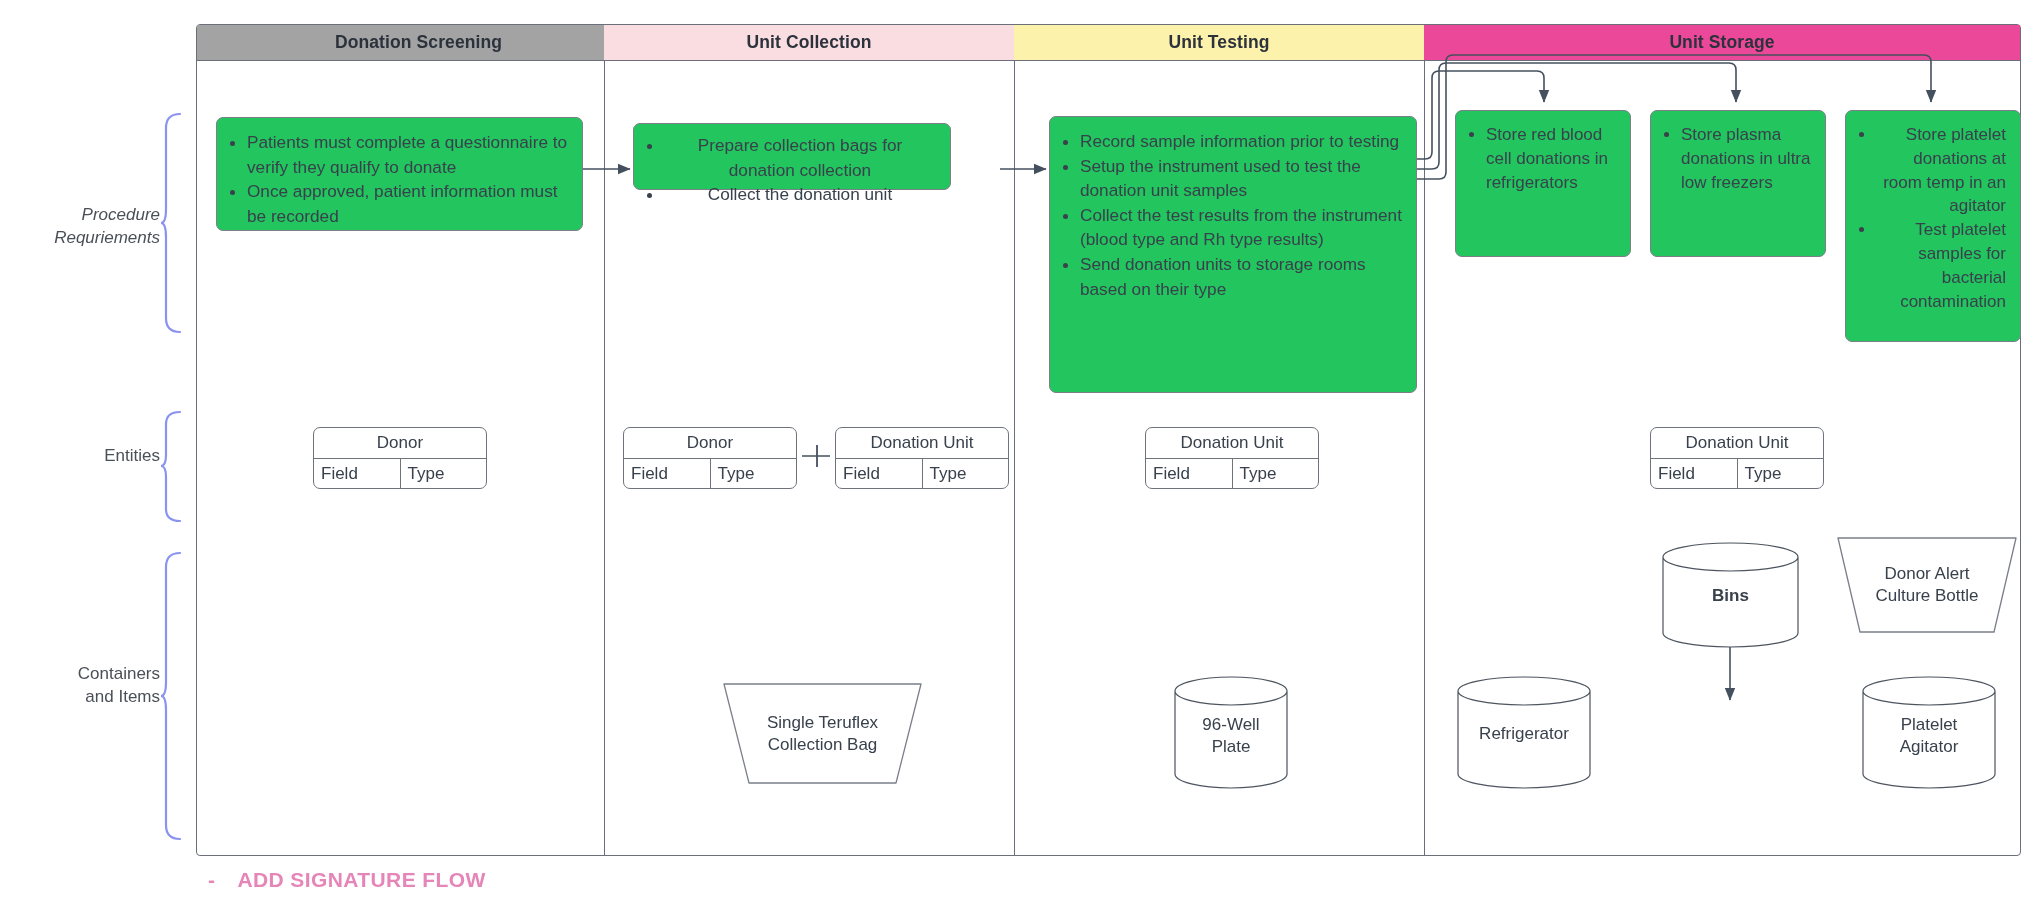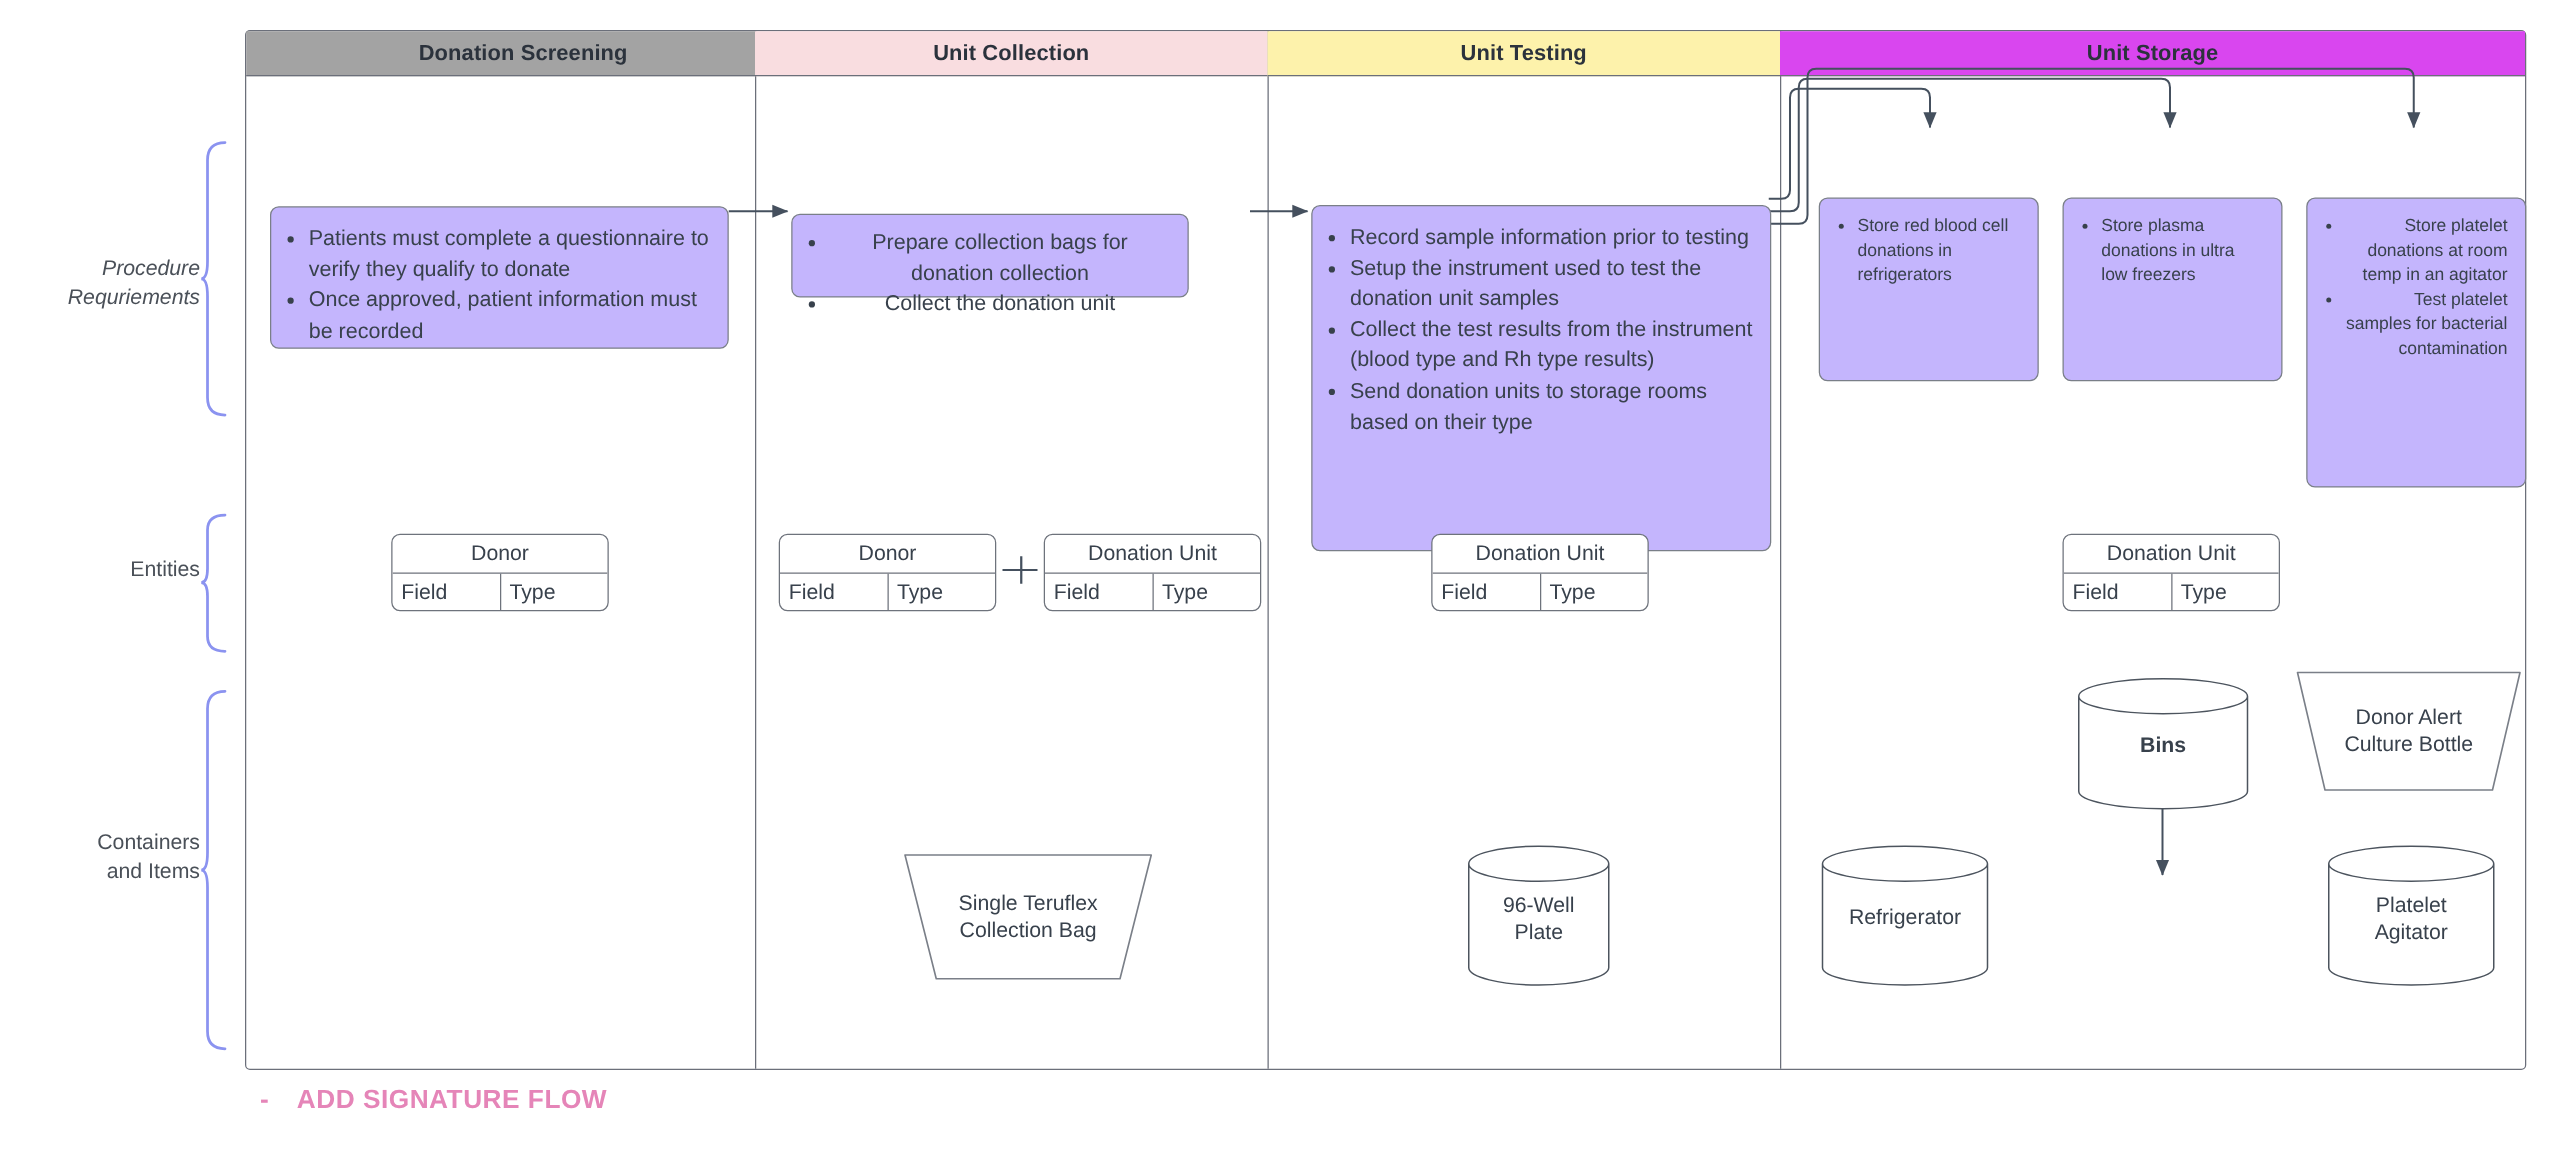--- a/index.html
+++ b/index.html
@@ -60,36 +60,35 @@
     font-size: 17px;
     color: #4a5058;
     line-height: 1.35;
     width: 160px;
   }
   .brace { position: absolute; }
 
   
   .rbox {
     position: absolute;
-    background: #c4b5fd;
+    background: #22c55e;
     border: 1.2px solid #7a7f88;
     border-radius: 7px;
     box-sizing: border-box;
-    margin-top: 48px;
   }
   .bullets {
     margin: 0;
     padding: 12px 14px 12px 30px;
     list-style: disc;
     font-size: 17.2px;
     line-height: 1.43;
     color: #38414c;
   }
   .bullets li { margin: 0; padding: 0; }
-  .bullets.tight { font-size: 14px; line-height: 1.40; }
+  .bullets.tight { font-size: 17px; line-height: 1.40; }
 
   
   .entity {
     position: absolute;
     background: #fff;
     border: 1.2px solid #6e737c;
     border-radius: 7px;
     box-sizing: border-box;
     overflow: hidden;
   }
@@ -205,21 +204,21 @@
 
     <div class="lane-col" style="left:407px; width:410px;">
       <div class="lane-head" style="background:#f9dde0;">Unit Collection</div>
     </div>
 
     <div class="lane-col" style="left:817px; width:410px;">
       <div class="lane-head" style="background:#fdf2ab;">Unit Testing</div>
     </div>
 
     <div class="lane-col last" style="left:1227px; width:596px;">
-      <div class="lane-head" style="background:#d946ef;">Unit Storage</div>
+      <div class="lane-head" style="background:#ec4899;">Unit Storage</div>
     </div>
 
   </div>
 
   <svg id="connectors">
     <defs>
       <marker id="arrowhead" markerWidth="9" markerHeight="9" refX="7.6" refY="3.6" orient="auto" markerUnits="strokeWidth">
         <path d="M0,0.3 L8,3.6 L0,6.9 z" fill="#45505e"></path>
       </marker>
     </defs>

